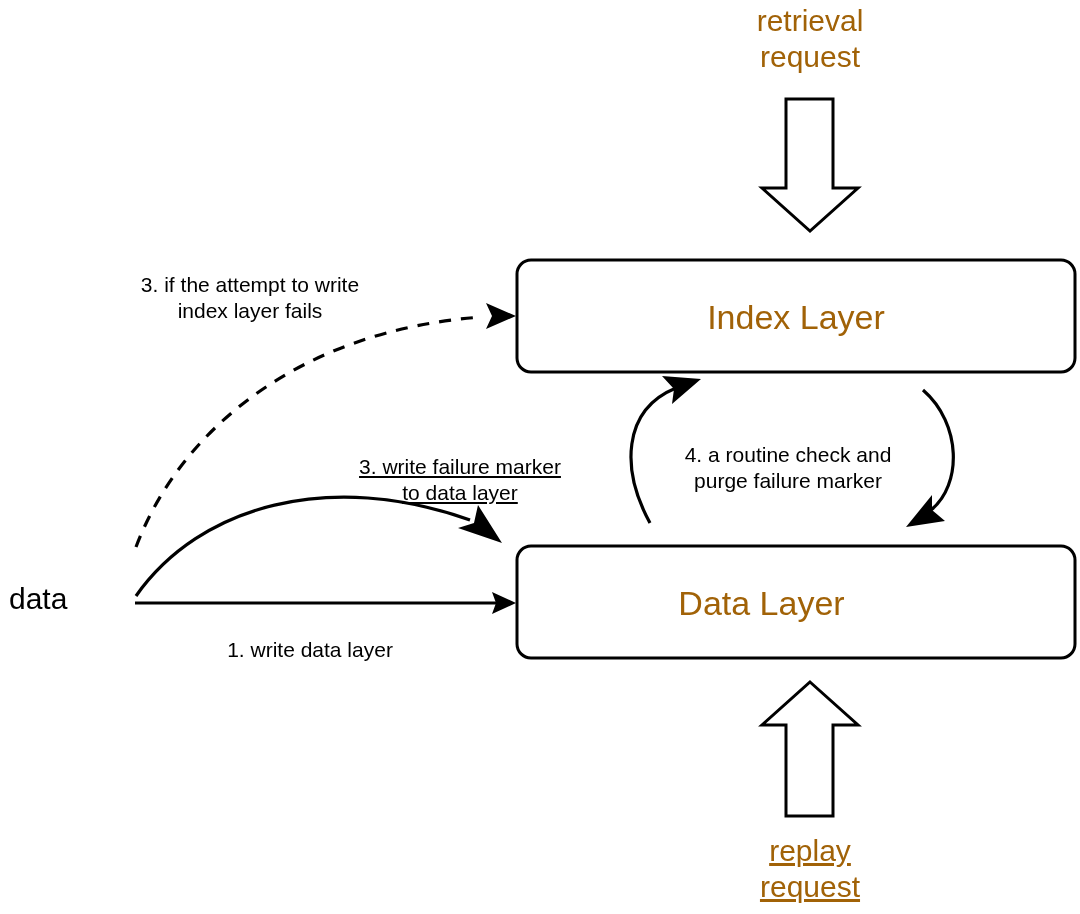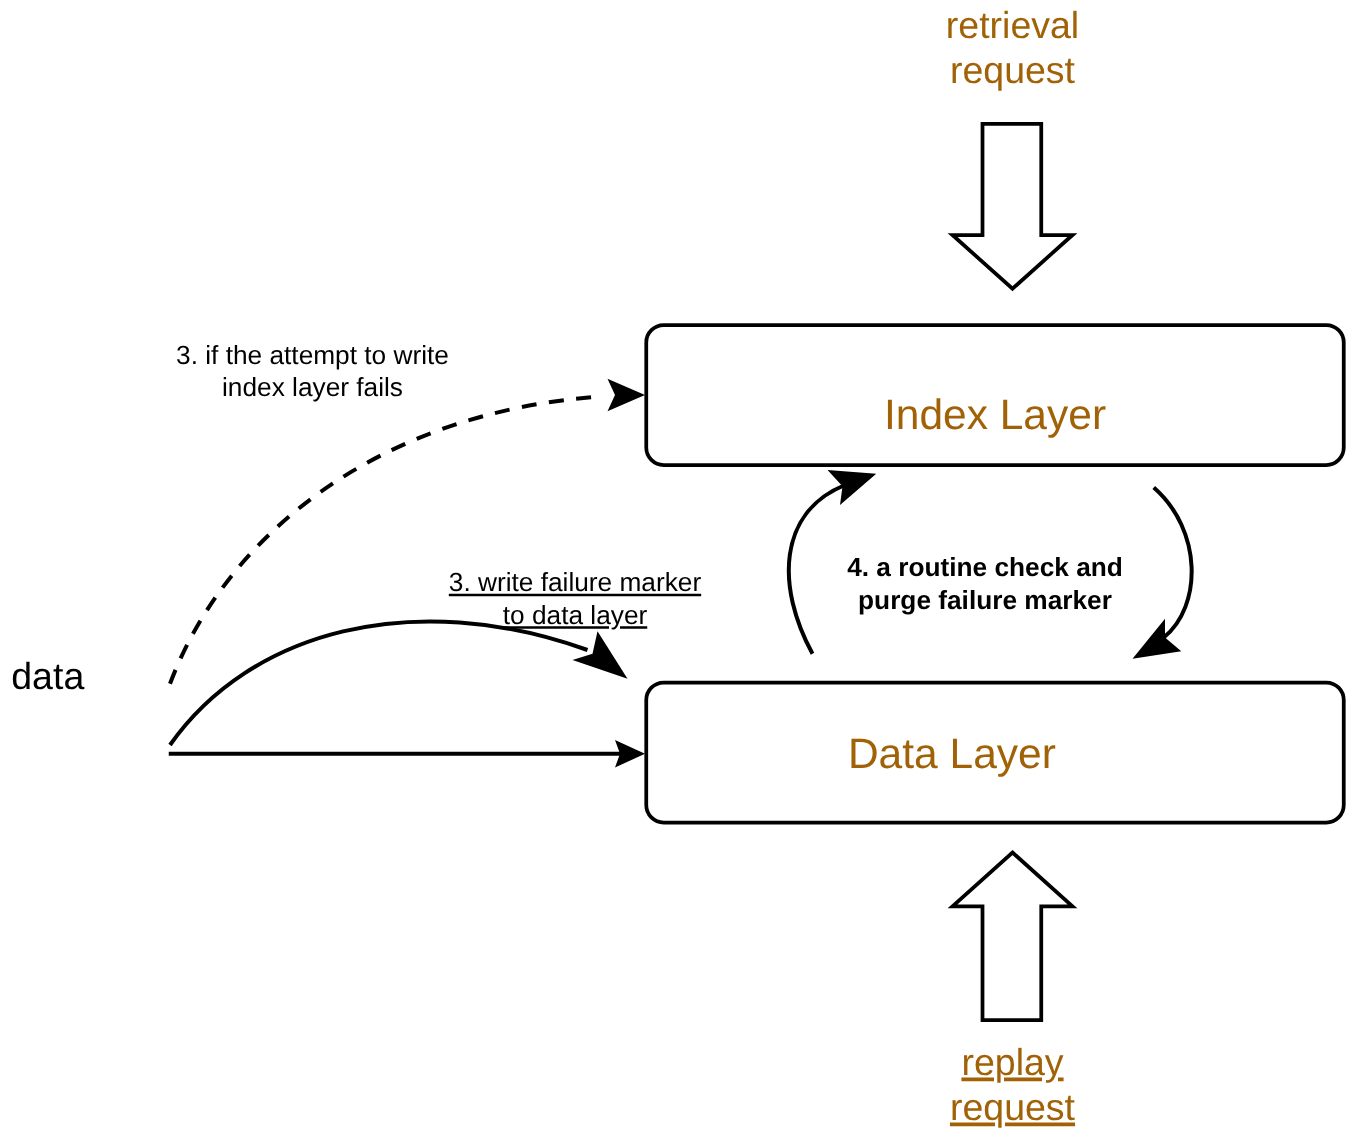--- a/index.html
+++ b/index.html
@@ -119,35 +119,36 @@
       <polygon class="arrow-head" points="701,379 662,376 674,389 672,404"></polygon>
     </g>
 
     <g>
       <path class="edge-line" d="M 923,390 C 962,424 962,485 931,510"></path>
       <polygon class="arrow-head" points="906,527 945,521 932,510 932,495"></polygon>
     </g>
 
   </svg>
 
-  <div class="io-label" style="left:517px; top:313px; width:558px; font-size:34px; line-height:38px;">Index Layer</div>
+  <div class="io-label" style="left:517px; top:298px; width:558px; font-size:34px; line-height:38px;">Index Layer</div>
 
   <div class="io-label" style="left:517px; top:584px; width:489px; font-size:34px; line-height:38px;">Data Layer</div>
 
   <div class="io-label" style="left:660px; top:3px; width:300px;">retrieval
 request</div>
 
   <div class="io-label" style="left:660px; top:833px; width:300px;text-decoration:underline;">replay
 request</div>
 
-  <div class="side-label" style="left:9px; top:524px;">data</div>
+  <div class="side-label" style="left:9px; top:581px;">data</div>
 
+  <div class="edge-label" style="left:120px; top:637px; width:380px;">1. write data layer</div>
 
   <div class="edge-label" style="left:70px; top:272px; width:360px;">3. if the attempt to write
 index layer fails</div>
 
   <div class="edge-label" style="left:325px; top:454px; width:270px;text-decoration:underline;">3. write failure marker
 to data layer</div>
 
-  <div class="edge-label" style="left:653px; top:442px; width:270px;font-weight:bold;">4. a routine check and
+  <div class="edge-label" style="left:653px; top:442px; width:270px;">4. a routine check and
 purge failure marker</div>
 
 </div>
 
 </body></html>

